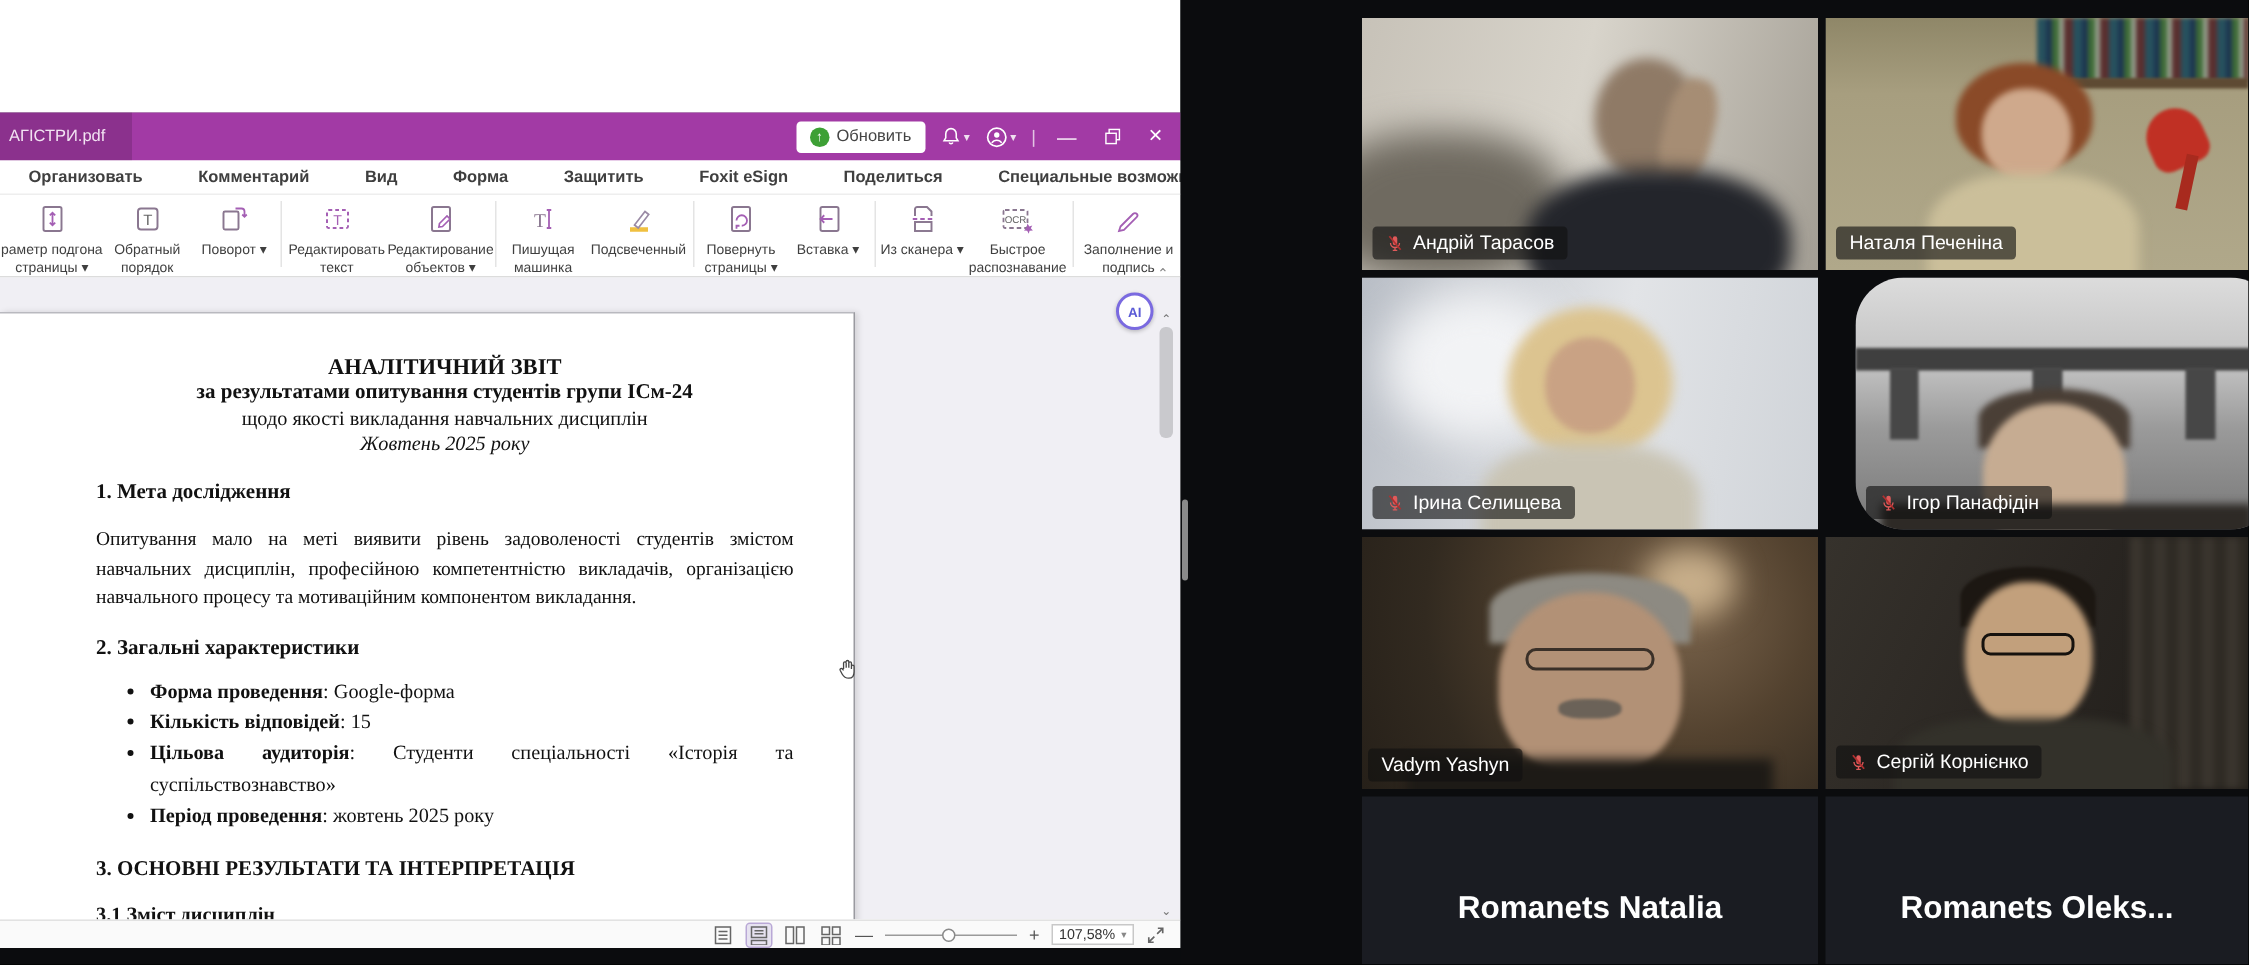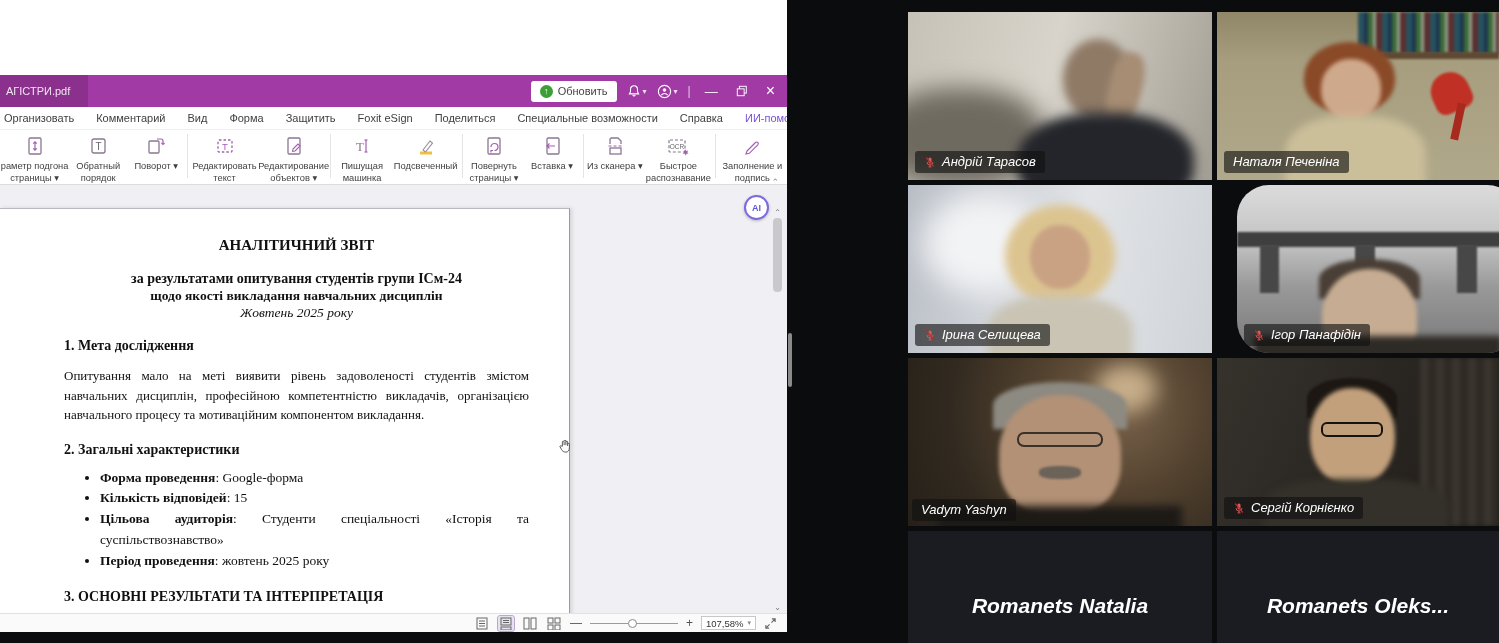--- a/index.html
+++ b/index.html
@@ -29,43 +29,43 @@
   .upd-circle { width:13px; height:13px; border-radius:50%; background:#3da035; color:#fff;
                 font-size:9px; display:flex; align-items:center; justify-content:center; }
   .tb-ic { display:flex; align-items:center; gap:2px; color:#fff; }
   .caret { font-size:8px; color:#f0e0f0; }
   .tb-sep { color:rgba(255,255,255,.7); font-size:12px; }
   .winbtn { font-size:13px; color:#fff; padding:0 4px; }
 
   .menubar { position:absolute; left:0; top:32px; width:100%; height:23px; background:#fff;
              display:flex; align-items:center; gap:22px; padding-left:4px;
              border-bottom:1px solid #eee; }
-  .menu-item { font-size:11px; font-weight:400; color:#3f3f3f; white-space:nowrap; }
+  .menu-item { font-size:11px; font-weight:700; color:#3f3f3f; white-space:nowrap;margin-left:15px; }
   .menu-item.ai { color:#7a52d4; }
 
   .ribbon { position:absolute; left:0; top:55px; width:100%; height:55px; background:#fff;
             border-bottom:1px solid #dcdcdc; display:flex; align-items:flex-start; padding:2px 0 0 0; }
   .rbtn { display:flex; flex-direction:column; align-items:center; width:72px; min-width:58px;
           padding-top:2px; }
   .rbtn.w84{width:86px;} .rbtn.w64{width:64px;} .rbtn.w50{width:50px;}
   .rbtn .ric { height:24px; display:flex; align-items:center; justify-content:center; }
   .rbtn .rlabel { font-size:9.3px; color:#3f3f3f; text-align:center; line-height:1.3; margin-top:2px; }
   .rsep { width:1px; height:44px; background:#e4e4e4; margin:2px 2px 0 2px; }
   .ribbon-collapse { position:absolute; right:8px; top:102px; font-size:9px; color:#888; }
 
   .docarea { position:absolute; left:0; top:110px; width:100%; height:428px; background:#f0eff4; overflow:hidden; }
   .page { position:absolute; left:0; top:23px; width:570px; height:420px; background:#fff;
           border-top:1px solid #b9b9bf; border-right:1px solid #9a9aa0;
           box-shadow:2px 0 4px rgba(0,0,0,.12);
           font-family:"Liberation Serif",serif; color:#111;
           padding:28px 40px 0 64px; }
   .doc-c { text-align:center; }
   .t1 { font-size:15px; font-weight:700; }
-  .t2 { font-size:14px; font-weight:700; margin-top:17px; }
-  .t3 { font-size:13.5px; margin-top:1px;font-weight:bold; }
+  .t2 { font-size:14px; font-weight:700; margin-top:0; }
+  .t3 { font-size:13.5px; margin-top:1px; }
   .t4 { font-size:13.5px; font-style:italic; margin-top:1px; }
   .h-sec { font-size:14px; font-weight:700; margin-top:17px; }
   .doc-p { font-size:13px; text-align:justify; line-height:1.5; margin-top:12px; }
   .doc-ul { margin:10px 0 0 36px; }
   .doc-ul li { font-size:13.5px; line-height:1.55; text-align:justify; }
   .doc-ul b { font-weight:700; }
   .h31 { font-size:13.5px; font-weight:700; margin-top:14px; }
 
   .v-scroll { position:absolute; right:3px; top:23px; width:13px; height:404px; }
   .v-scroll .arr { position:absolute; left:0; width:13px; font-size:8px; color:#777; text-align:center; }
@@ -84,21 +84,21 @@
   .zoom-minus,.zoom-plus { font-size:12px; color:#555; }
   .slider { position:relative; width:88px; height:10px; }
   .slider .track { position:absolute; left:0; right:0; top:5px; height:1px; background:#9a9a9a; }
   .slider .knob { position:absolute; left:38px; top:1px; width:9px; height:9px; border-radius:50%;
                   background:#fff; border:1px solid #8a8a8a; }
   .zoom-box { height:14px; border:1px solid #c8c8c8; background:#fff; font-size:9.5px; color:#333;
               display:flex; align-items:center; gap:4px; padding:0 4px; }
   .zoom-box .caret2 { font-size:7px; color:#888; }
 
   
-  .meet { position:absolute; left:787px; top:0; width:712px; height:643px; background:#0b0c0e;font-style:italic; }
+  .meet { position:absolute; left:787px; top:0; width:712px; height:643px; background:#0b0c0e; }
   .meet-scrollthumb { position:absolute; left:1px; top:333px; width:4px; height:54px; background:#8a8a8a; border-radius:2px; }
   .tile { position:absolute; overflow:hidden; background:#1a1c22; }
   .tile.active { outline:3px solid #23cf68; outline-offset:-3px; }
   .scene { position:absolute; inset:0; overflow:hidden; }
   .scene div { position:absolute; }
   .tag { position:absolute; left:7px; bottom:7px; background:rgba(16,16,16,.62); color:#fff;
          font-size:13px; padding:3px 9px 4px; border-radius:3px; display:flex; align-items:center; gap:6px;
          white-space:nowrap; z-index:3; }
   .bigname { position:absolute; top:63px; width:100%; text-align:center; color:#fff;
              font-weight:700; font-size:21px; z-index:3; }

